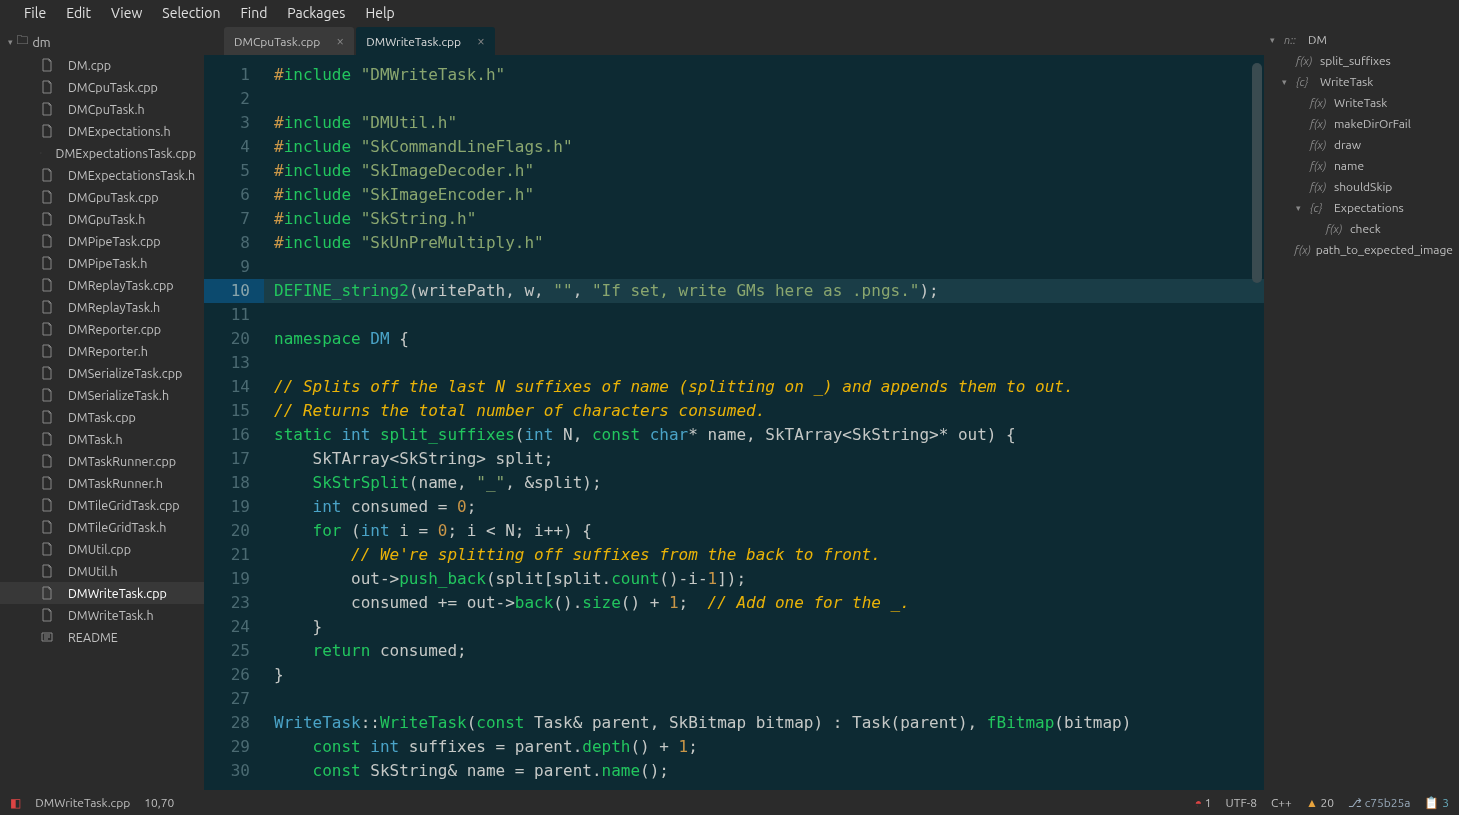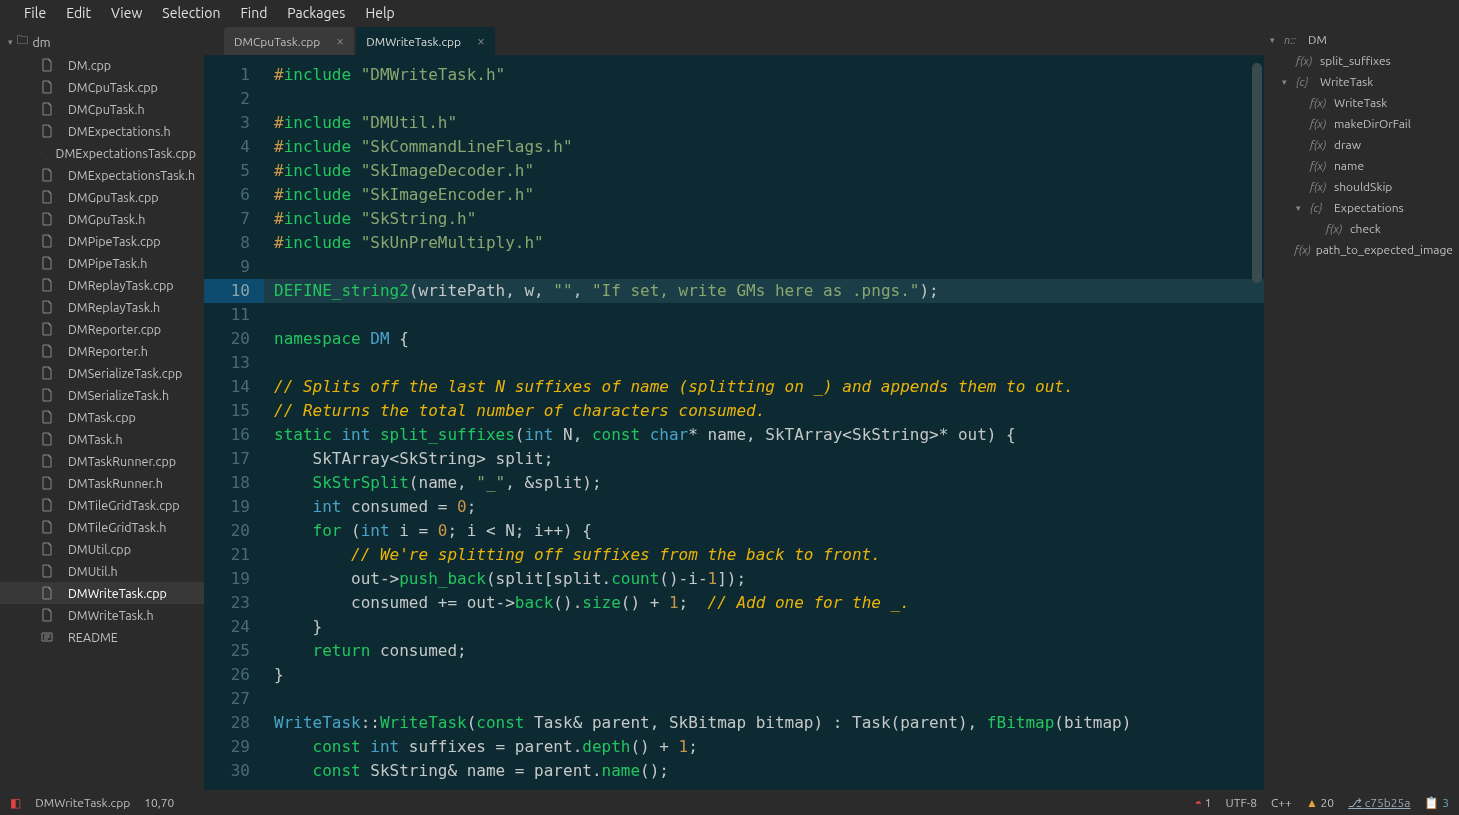--- a/index.html
+++ b/index.html
@@ -39,21 +39,21 @@
 .outline .row { display: flex; align-items: center; padding: 4px 6px; gap: 4px; cursor: pointer; }
 .outline .row.i1 { padding-left: 18px; }
 .outline .row.i2 { padding-left: 32px; }
 .outline .row.i3 { padding-left: 48px; }
 .outline .caret { font-size: 9px; width: 10px; color: #888; }
 .outline .sym { font-style: italic; color: #888; font-size: 11px; width: 20px; }
 .statusbar { height: 25px; background: #2b2b2b; display: flex; align-items: center; padding: 0 10px; font-size: 12px; color: #bfbfbf; justify-content: space-between; }
 .statusbar .left, .statusbar .right { display: flex; align-items: center; gap: 14px; }
 .err { color: #d44; }
 .warn { color: #e8a33d; }
-.git { color: #9ab; text-decoration: underline; }
+.git { color: #9ab; }
 </style>
 </head>
 <body>
 
 <div class="menubar" id="menubar">
     <span>File</span>
     <span>Edit</span>
     <span>View</span>
     <span>Selection</span>
     <span>Find</span>

